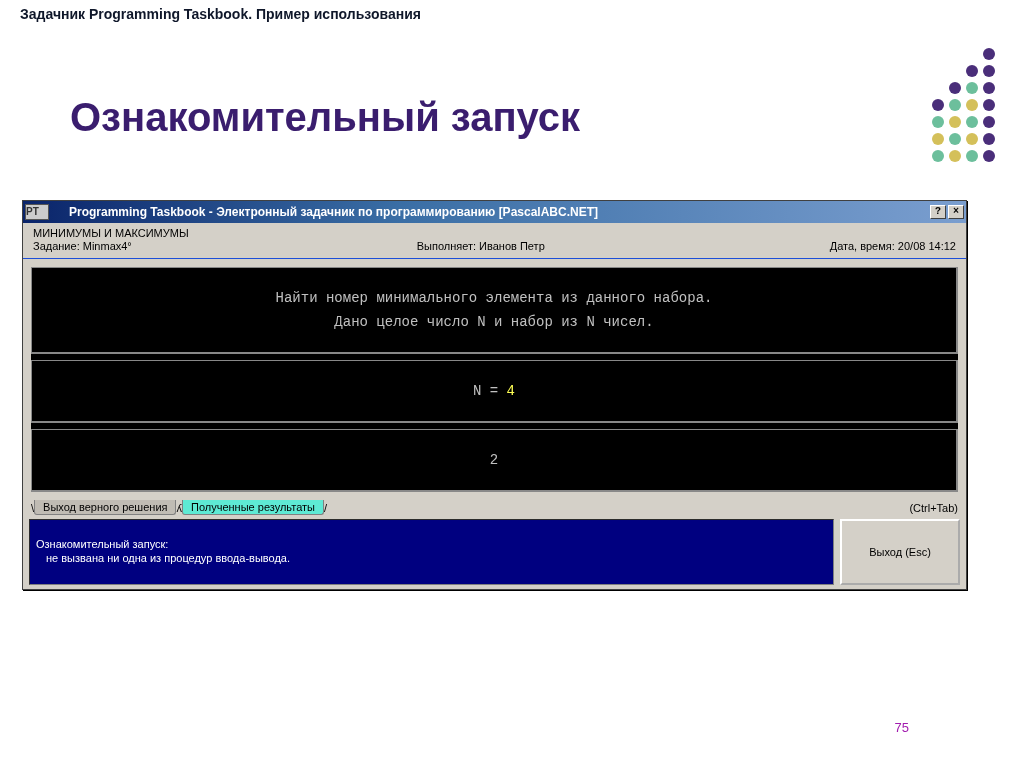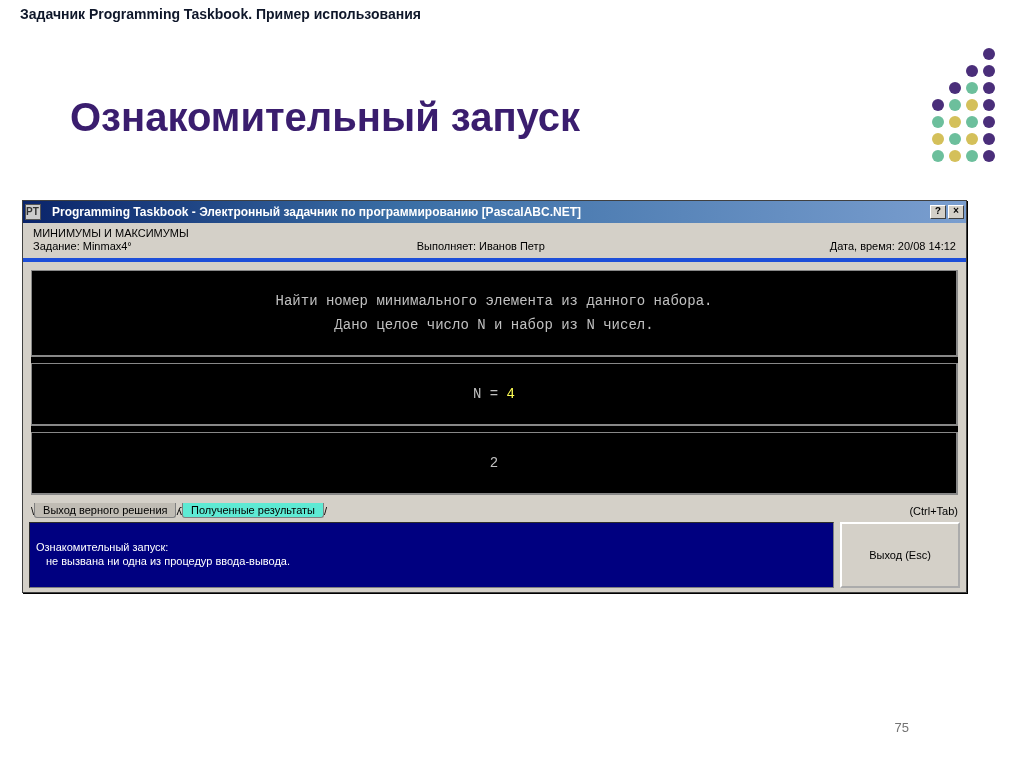--- a/index.html
+++ b/index.html
@@ -47,24 +47,24 @@
     box-shadow: 1px 1px 0 #000;
   }
   .titlebar {
     display: flex;
     align-items: center;
     height: 22px;
     background: linear-gradient(to right, #0a246a, #3a6ea5 40%, #7a9ecf);
     padding: 0 2px;
   }
   .titlebar .icon {
-    width: 16px; height: 16px;
+    width: 24px; height: 16px;
     background: #ccc;
     border: 1px solid #555;
-    margin-right: 11px;
+    margin-right: 20px;
     font-size: 10px;
     line-height: 14px;
     color: #333;
     font-weight: bold;
   }
   .titlebar .title {
     color: #fff;
     font-size: 12px;
     font-weight: bold;
     flex: 1;
@@ -84,21 +84,21 @@
     font-family: "Courier New", monospace;
     font-weight: bold;
     cursor: pointer;
   }
   .info-bar {
     background: #d4d0c8;
     padding: 4px 10px 6px 10px;
     font-size: 11px;
     font-family: "MS Sans Serif", Tahoma, sans-serif;
     color: #000;
-    border-bottom: 4px solid #1d4ed8;
+    border-bottom: 1px solid #1d4ed8;
   }
   .info-row {
     display: flex;
     justify-content: space-between;
   }
   .info-bar .sect { margin-bottom: 1px; }
   .console-area {
     background: #000;
     margin: 8px;
     padding: 0;
@@ -160,21 +160,21 @@
     border: 2px outset #fff;
     font-size: 11px;
     font-family: "MS Sans Serif", Tahoma, sans-serif;
     cursor: pointer;
   }
   .page-num {
     position: absolute;
     right: 115px;
     bottom: 32px;
     font-size: 13px;
-    color: #737373;
+    color: #a21caf;
   }
 </style>
 </head>
 <body>
 
 <div class="slide-header">Задачник Programming Taskbook. Пример использования</div>
 <div class="slide-title">Ознакомительный запуск</div>
 
 <div class="dots" id="dots-grid">
     <span></span>

